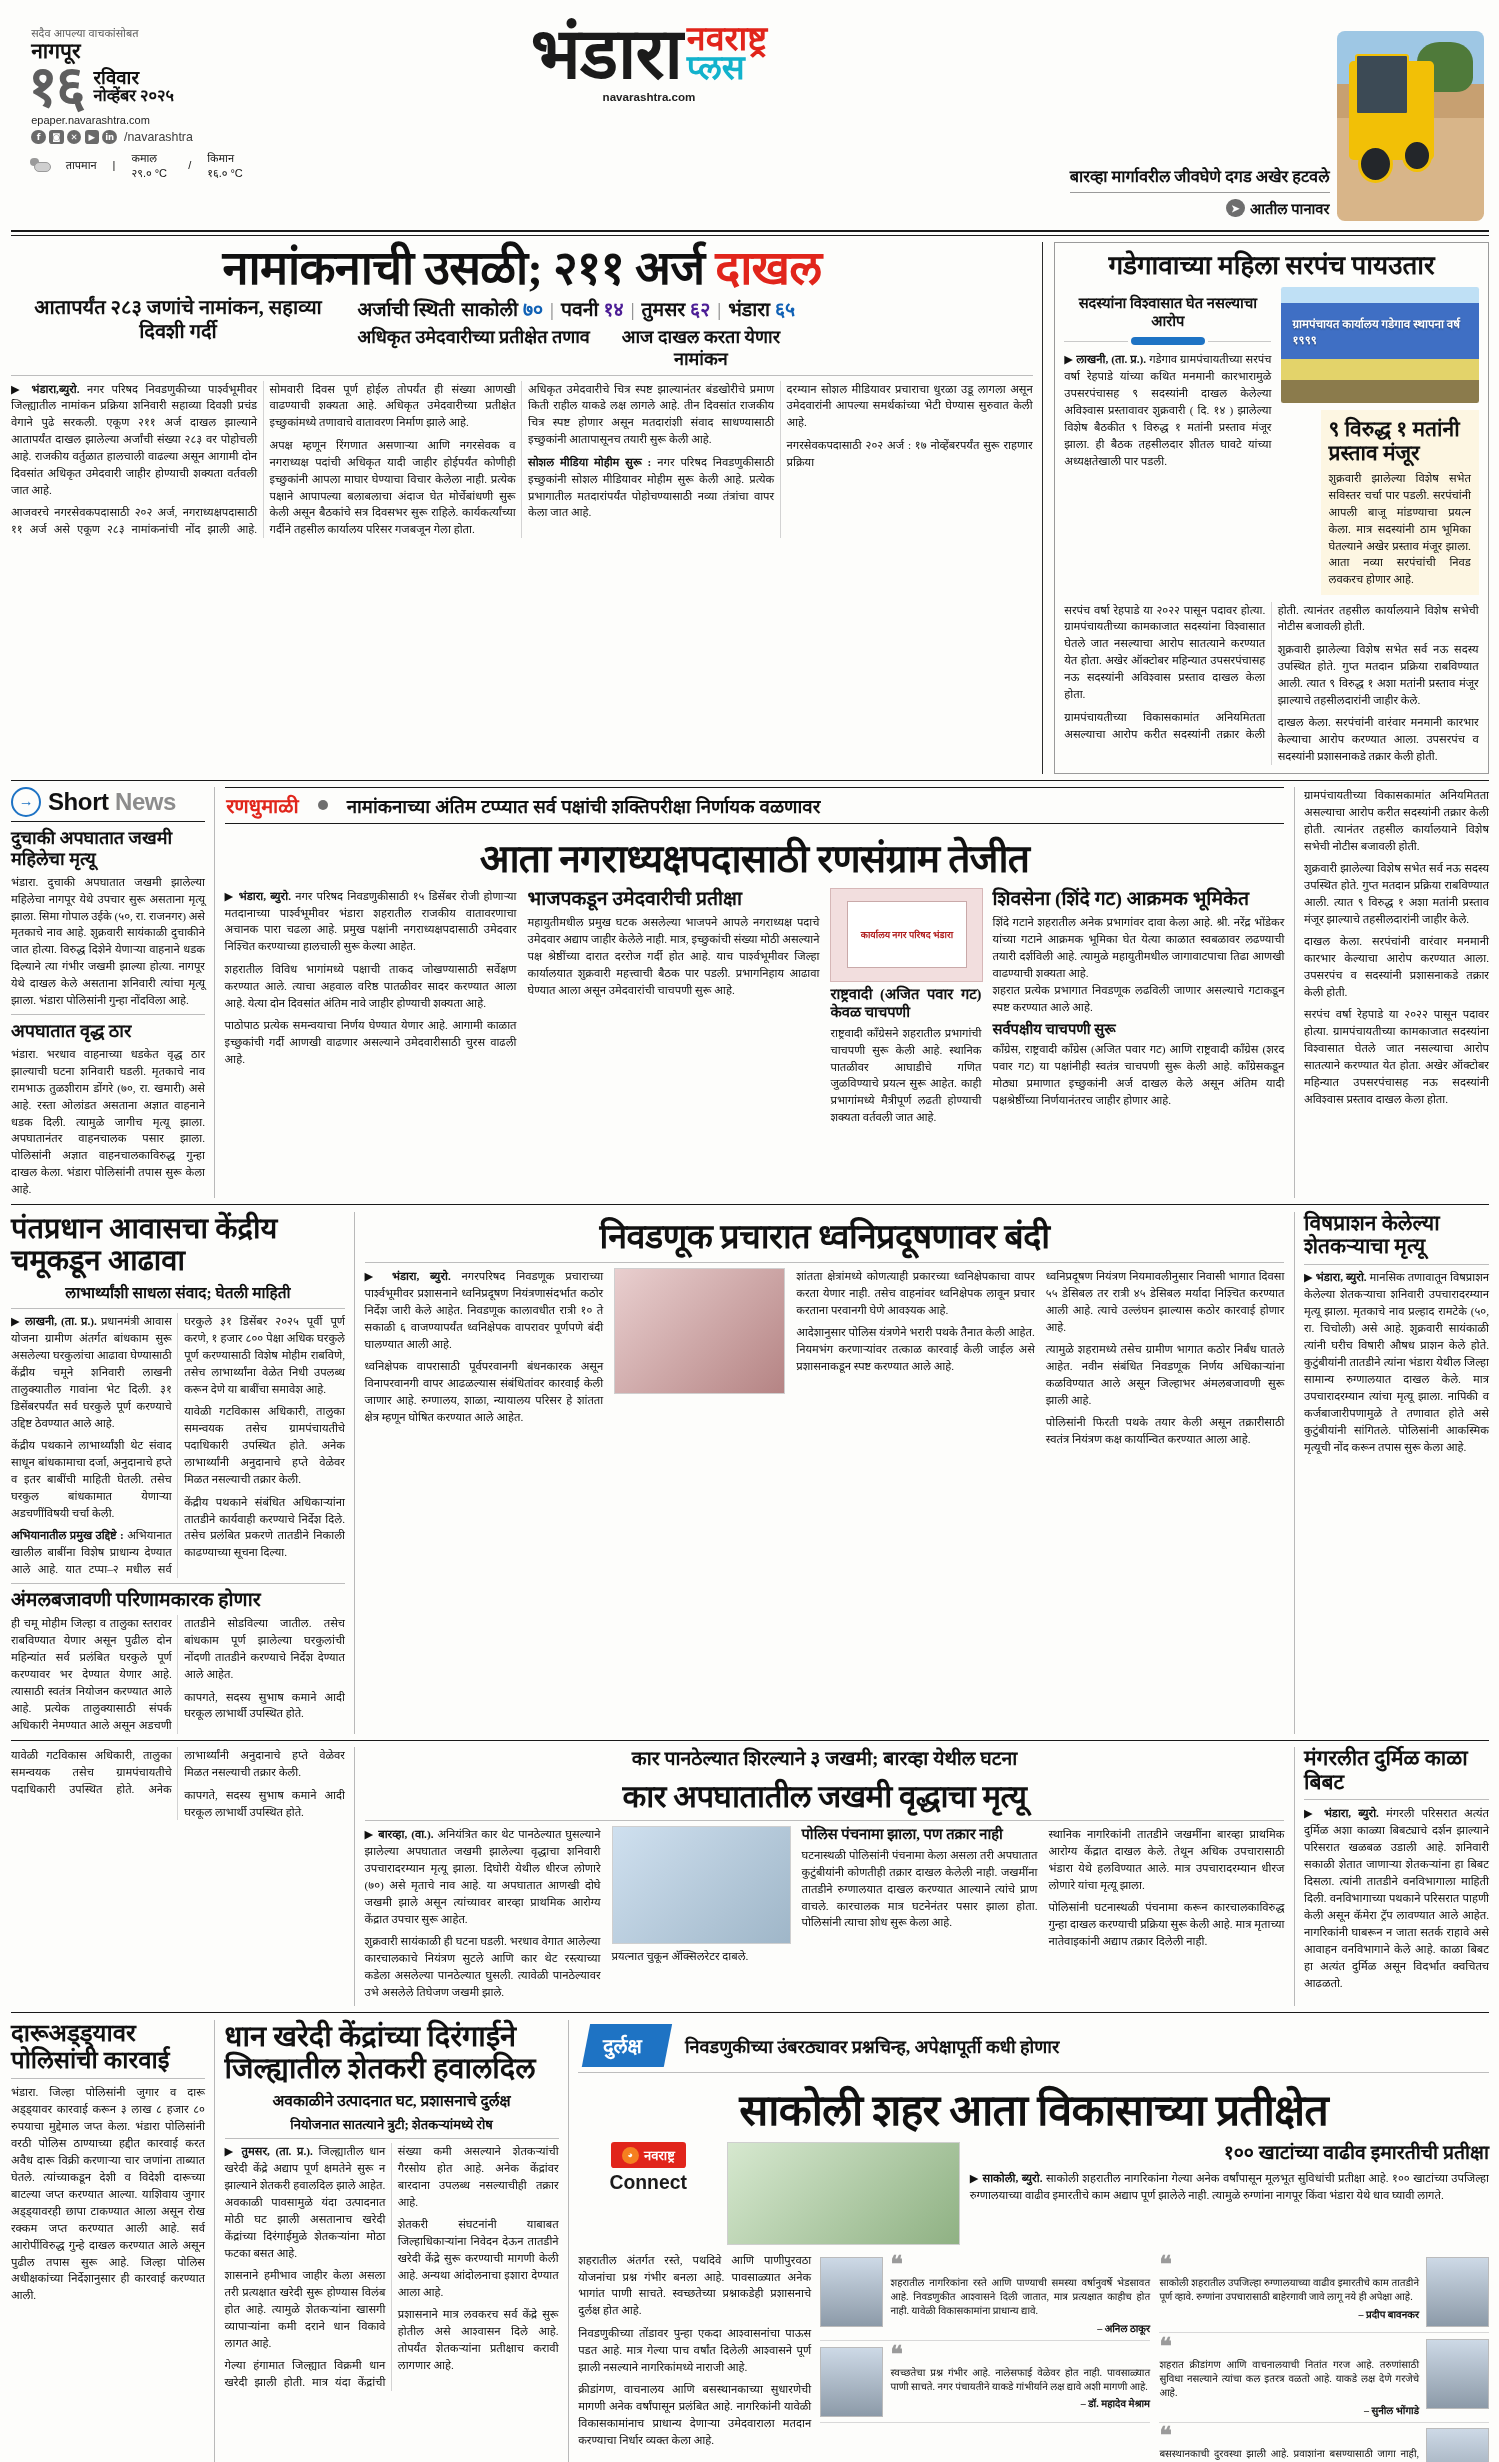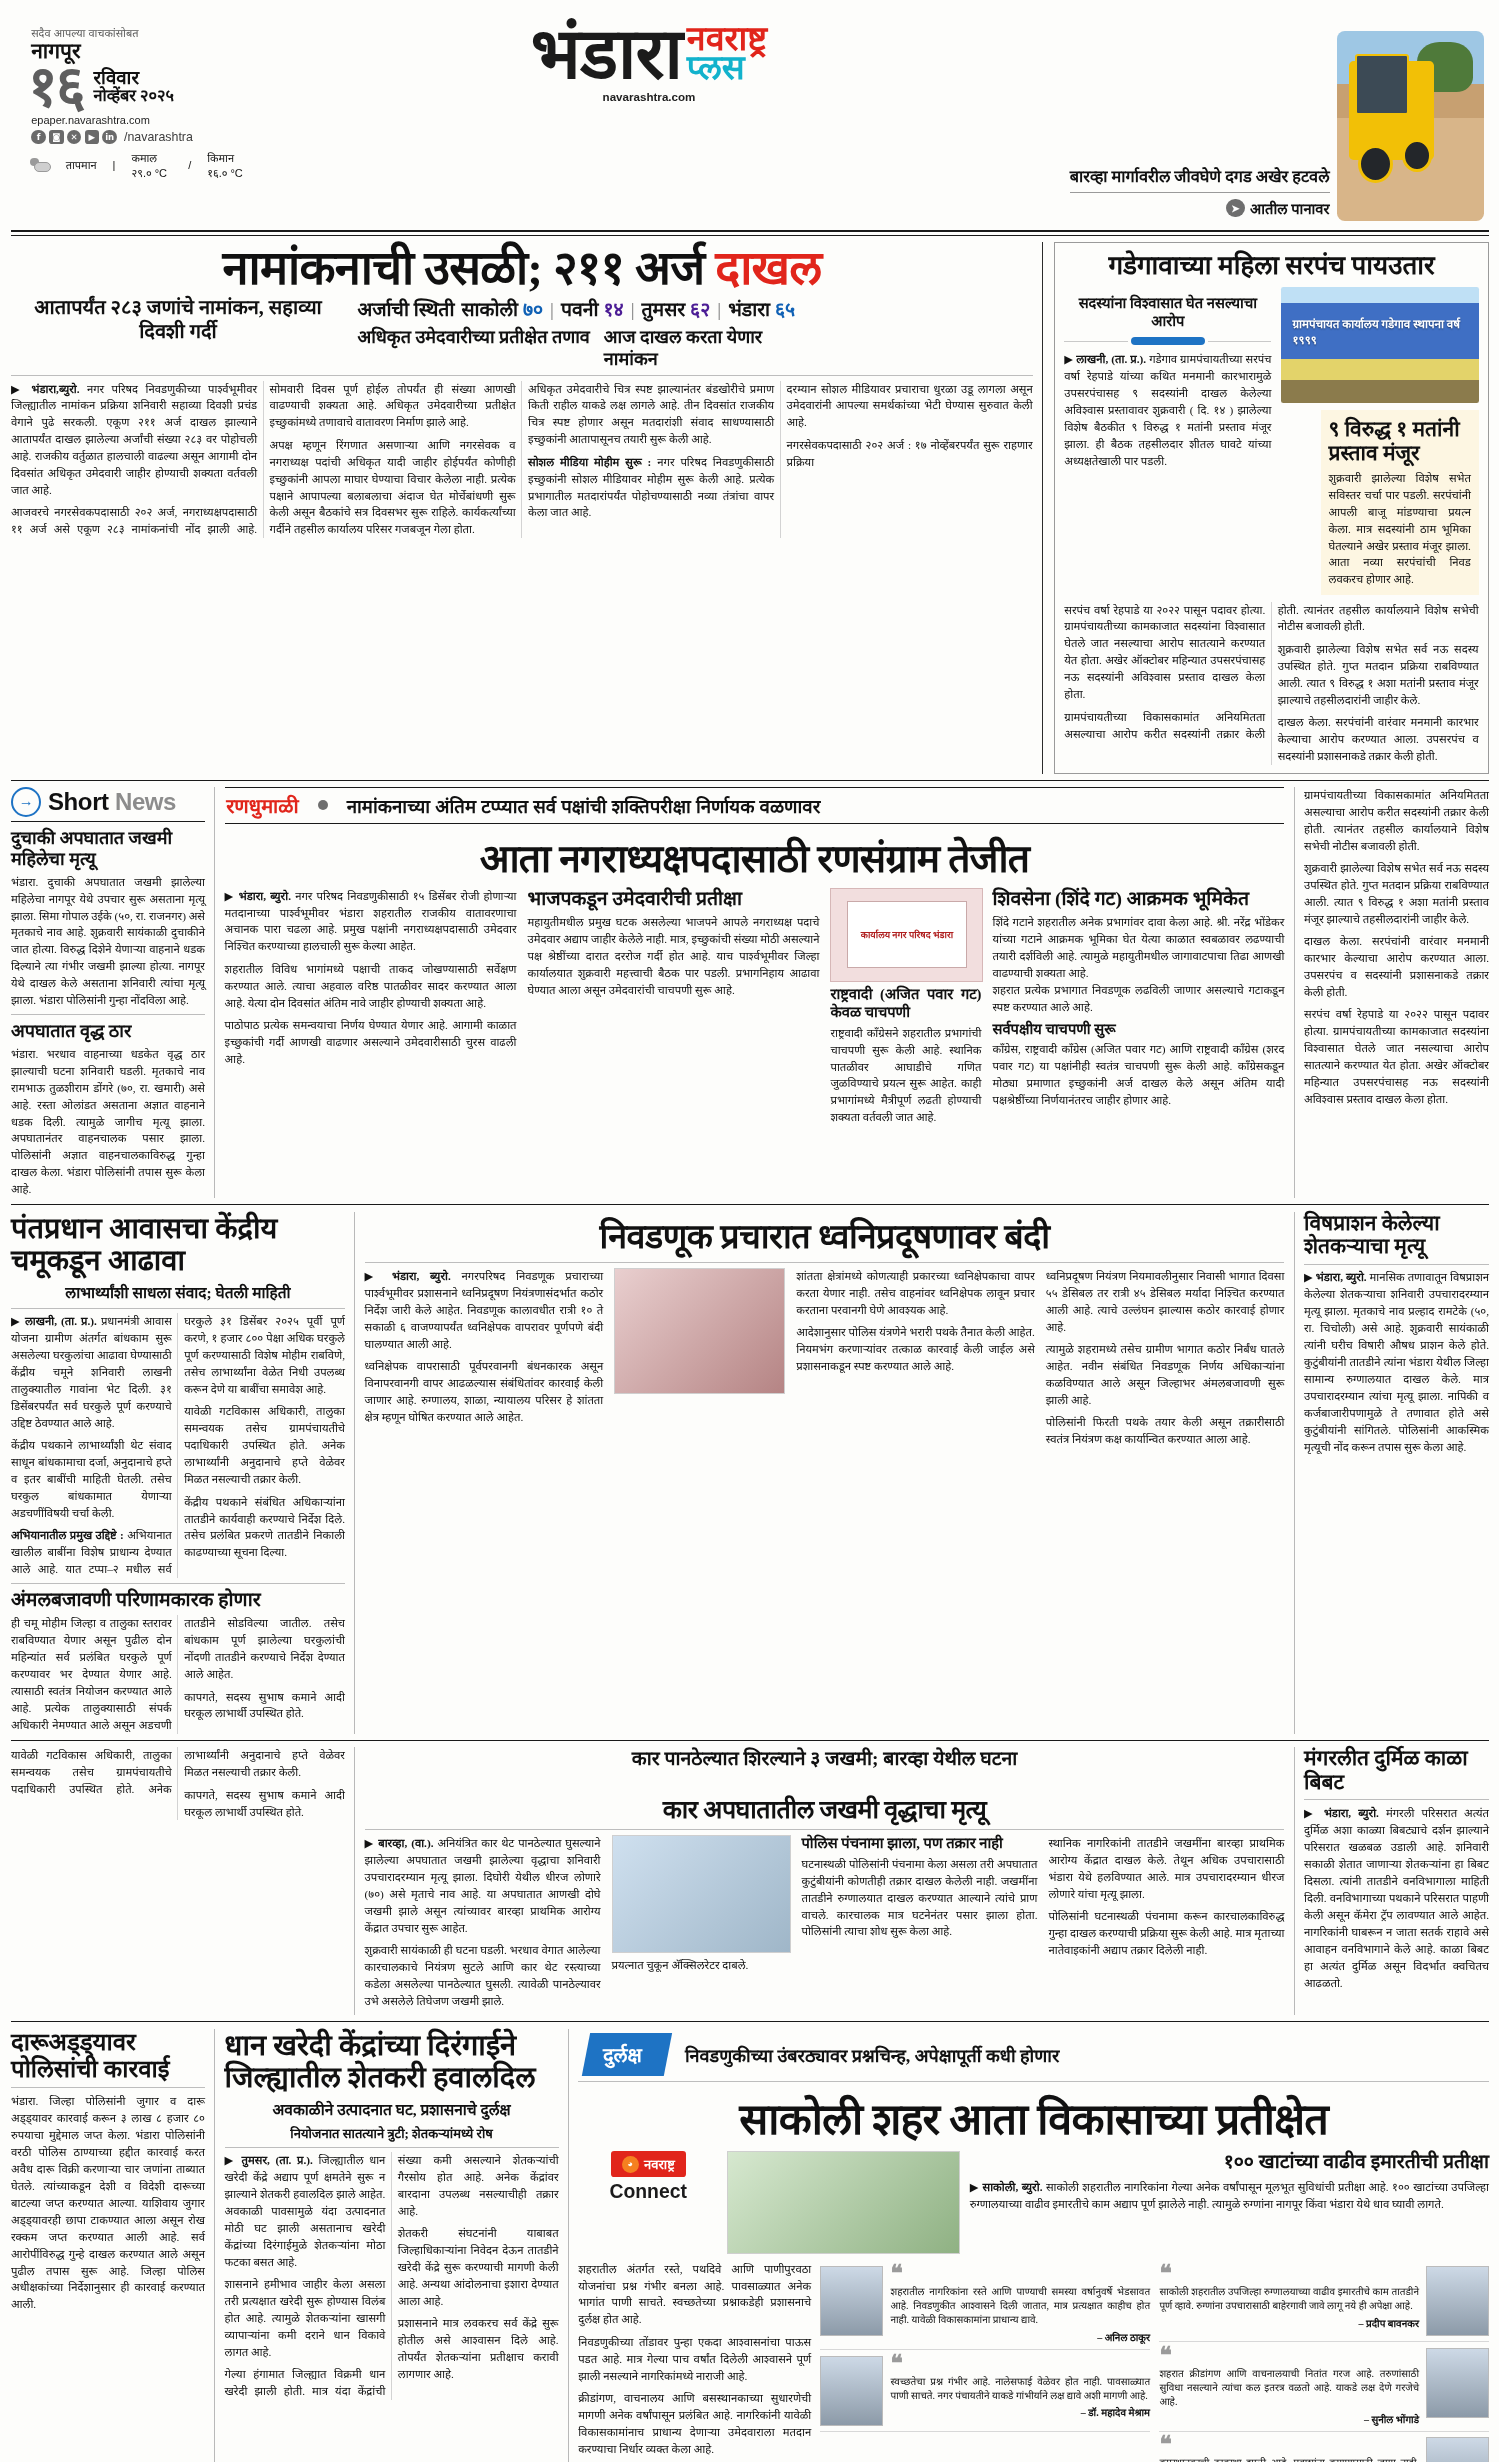--- a/index.html
+++ b/index.html
@@ -78,21 +78,21 @@
   .lead-sub2{display:flex;align-items:flex-start;gap:12.4px;margin-top:1.6px;}
   .ls-left{flex:0 0 334px;text-align:center;font-size:20px;font-weight:bold;line-height:1.22;}
   .ls-right{flex:1;}
   .stats{display:flex;align-items:baseline;gap:7px;font-size:19.4px;font-weight:bold;justify-content:flex-start;}
   .stats .lbl{font-size:19.4px;}
   .stats .sep{color:#7b7b7b;font-weight:normal;}
   .num-blue{color:#1061b5;}
   .num-red{color:#4c1d95;}
   .kicker-row{display:flex;gap:14px;margin-top:5.4px;align-items:flex-start;}
   .kicker{font-size:18px;font-weight:bold;line-height:1.2;}
-  .kicker-r{font-size:18px;font-weight:bold;line-height:1.2;text-align:left;flex:0 0 194px;}
+  .kicker-r{font-size:18px;font-weight:bold;line-height:1.2;text-align:center;flex:0 0 194px;}
 
   
   .sidebox{border:0.8px solid #9a9a9a;padding:7.8px 9.3px;}
   .side-hl{font-size:26px;font-weight:bold;text-align:center;line-height:1.15;}
   .side-sub{font-size:14.7px;font-weight:bold;text-align:center;line-height:1.25;margin-top:7px;}
   .pilldeco{display:flex;align-items:center;justify-content:center;margin:6.2px 0 6.2px 0;}
   .pilldeco .ln{flex:1;border-top:1.6px solid #c9c9c9;}
   .pilldeco .pill{width:74px;height:8.5px;border-radius:4.7px;background:#1e73c4;margin:0 3.1px;}
   .side-photo{width:100%;height:116px;border-radius:2.3px;
     background:linear-gradient(#bfe0f5 0 14%,#3f6fc4 14% 62%,#e3d36a 62% 80%,#8b7b4c 80% 100%);position:relative;overflow:hidden;}
@@ -449,21 +449,21 @@
   <div class="row">
     <div style="flex:0 0 334px;padding-right:9.3px;" class="body-txt">
       <div class="cols2">
         <p>यावेळी गटविकास अधिकारी, तालुका समन्वयक तसेच ग्रामपंचायतीचे पदाधिकारी उपस्थित होते. अनेक लाभार्थ्यांनी अनुदानाचे हप्ते वेळेवर मिळत नसल्याची तक्रार केली.</p>
         <p>कापगते, सदस्य सुभाष कमाने आदी घरकूल लाभार्थी उपस्थित होते.</p>
       </div>
     </div>
 
     <div class="vrule" style="flex:1;padding:0 9.3px;">
       <div class="kick-sm" style="text-align:center;font-size:19.4px;">कार पानठेल्यात शिरल्याने ३ जखमी; बारव्हा येथील घटना</div>
-      <div class="mid-hl" style="font-size:25px;margin-top:20px;">कार अपघातातील जखमी वृद्धाचा मृत्यू</div>
+      <div class="mid-hl" style="font-size:31px;margin-top:3px;">कार अपघातातील जखमी वृद्धाचा मृत्यू</div>
       <div class="hr-thin"></div>
       <div class="row" style="gap:11px;">
         <div style="flex:1;" class="body-txt">
           <p><span class="dateline">▶ <span>बारव्हा, (वा.).</span></span>
              <span>अनियंत्रित कार थेट पानठेल्यात घुसल्याने झालेल्या अपघातात जखमी झालेल्या वृद्धाचा शनिवारी उपचारादरम्यान मृत्यू झाला. दिघोरी येथील धीरज लोणारे (७०) असे मृताचे नाव आहे. या अपघातात आणखी दोघे जखमी झाले असून त्यांच्यावर बारव्हा प्राथमिक आरोग्य केंद्रात उपचार सुरू आहेत.</span></p>
           <p>शुक्रवारी सायंकाळी ही घटना घडली. भरधाव वेगात आलेल्या कारचालकाचे नियंत्रण सुटले आणि कार थेट रस्त्याच्या कडेला असलेल्या पानठेल्यात घुसली. त्यावेळी पानठेल्यावर उभे असलेले तिघेजण जखमी झाले.</p>
         </div>
         <div style="flex:0 0 179px;">
           <div class="photo imgph a" style="height:116px;"></div>
           <div class="body-txt" style="margin-top:3.9px;">प्रयत्नात चुकून अ‍ॅक्सिलरेटर दाबले.</div>

